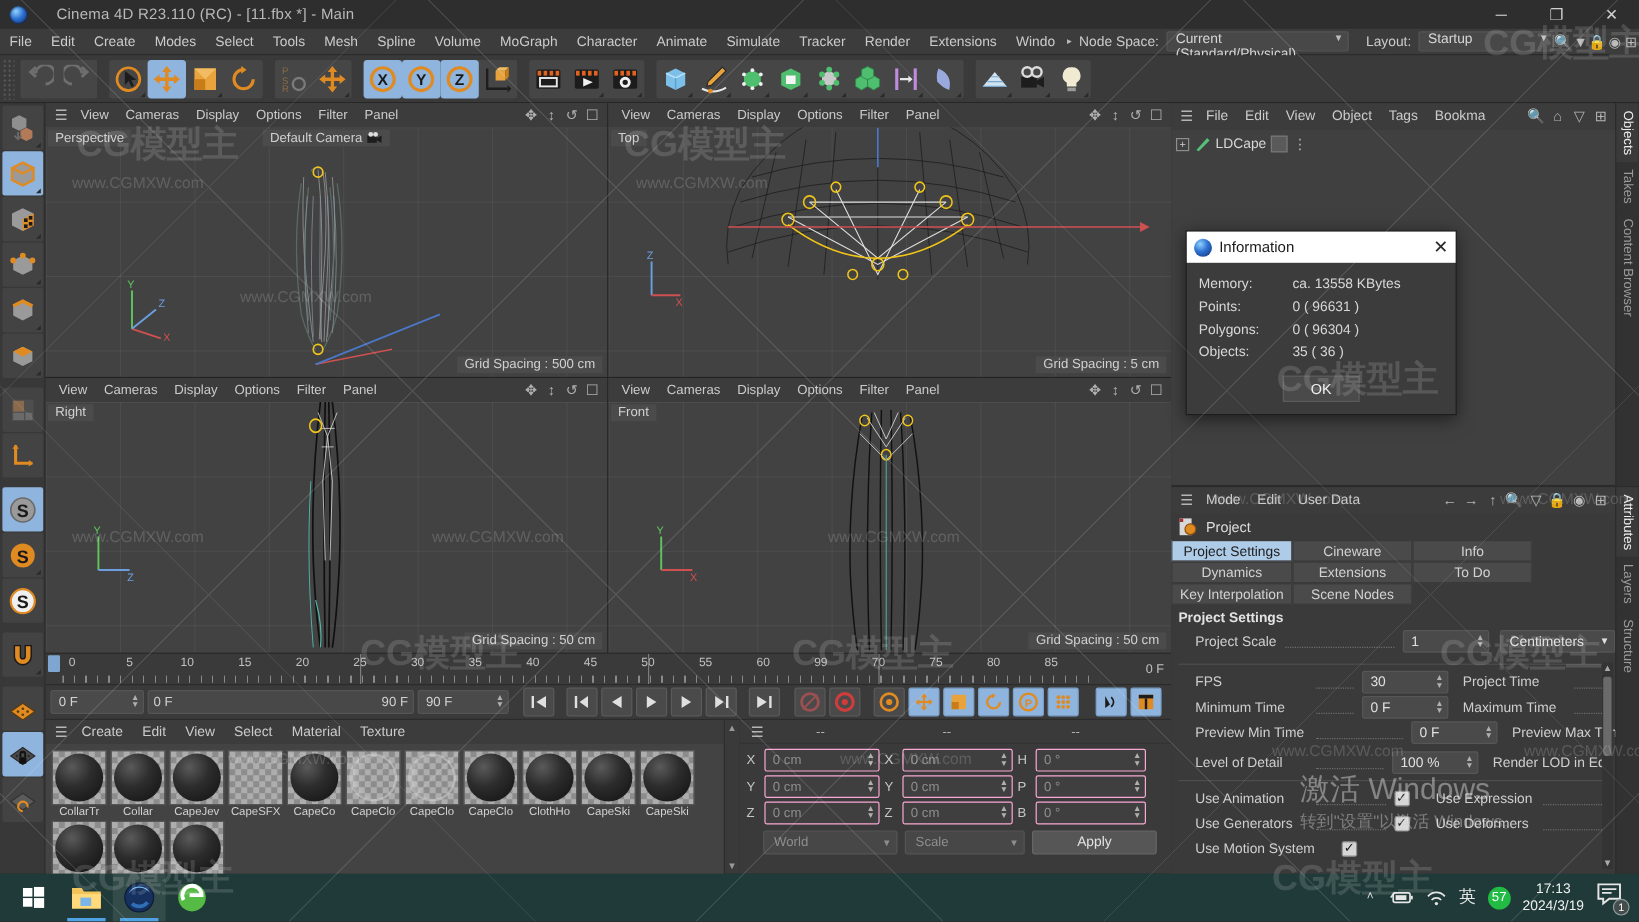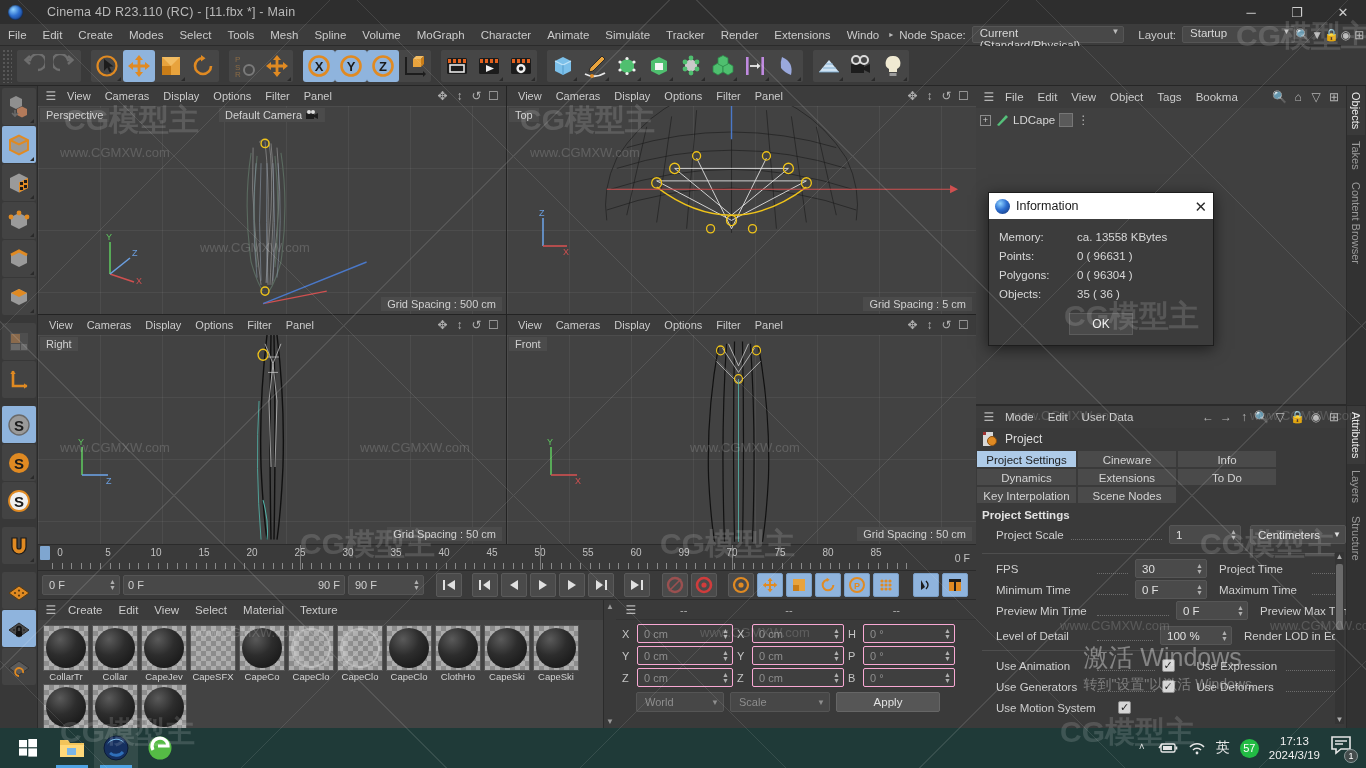--- a/index.html
+++ b/index.html
@@ -1227,21 +1227,21 @@
               <span class="co-lab">B</span>
               <div class="co-f" style="width:92px">
                   <span>0 °</span>
                   <span class="spin">
                     <i>▲</i>
                     <i>▼</i>
                   </span>
                 </div>
             </div>
             <div class="co-row" style="margin-top:2px;gap:6px;padding-left:14px">
-              <div class="co-sel" style="width:88px">
+              <div class="co-sel" style="width:112px">
                   <span>World</span>
                   <span class="chev" style="margin-left:auto;font-size:8px">▼</span>
                 </div>
               <div class="co-sel" style="width:100px">
                   <span>Scale</span>
                   <span class="chev" style="margin-left:auto;font-size:8px">▼</span>
                 </div>
               <div class="co-apply" style="width:104px">Apply</div>
             </div>
           </div>

